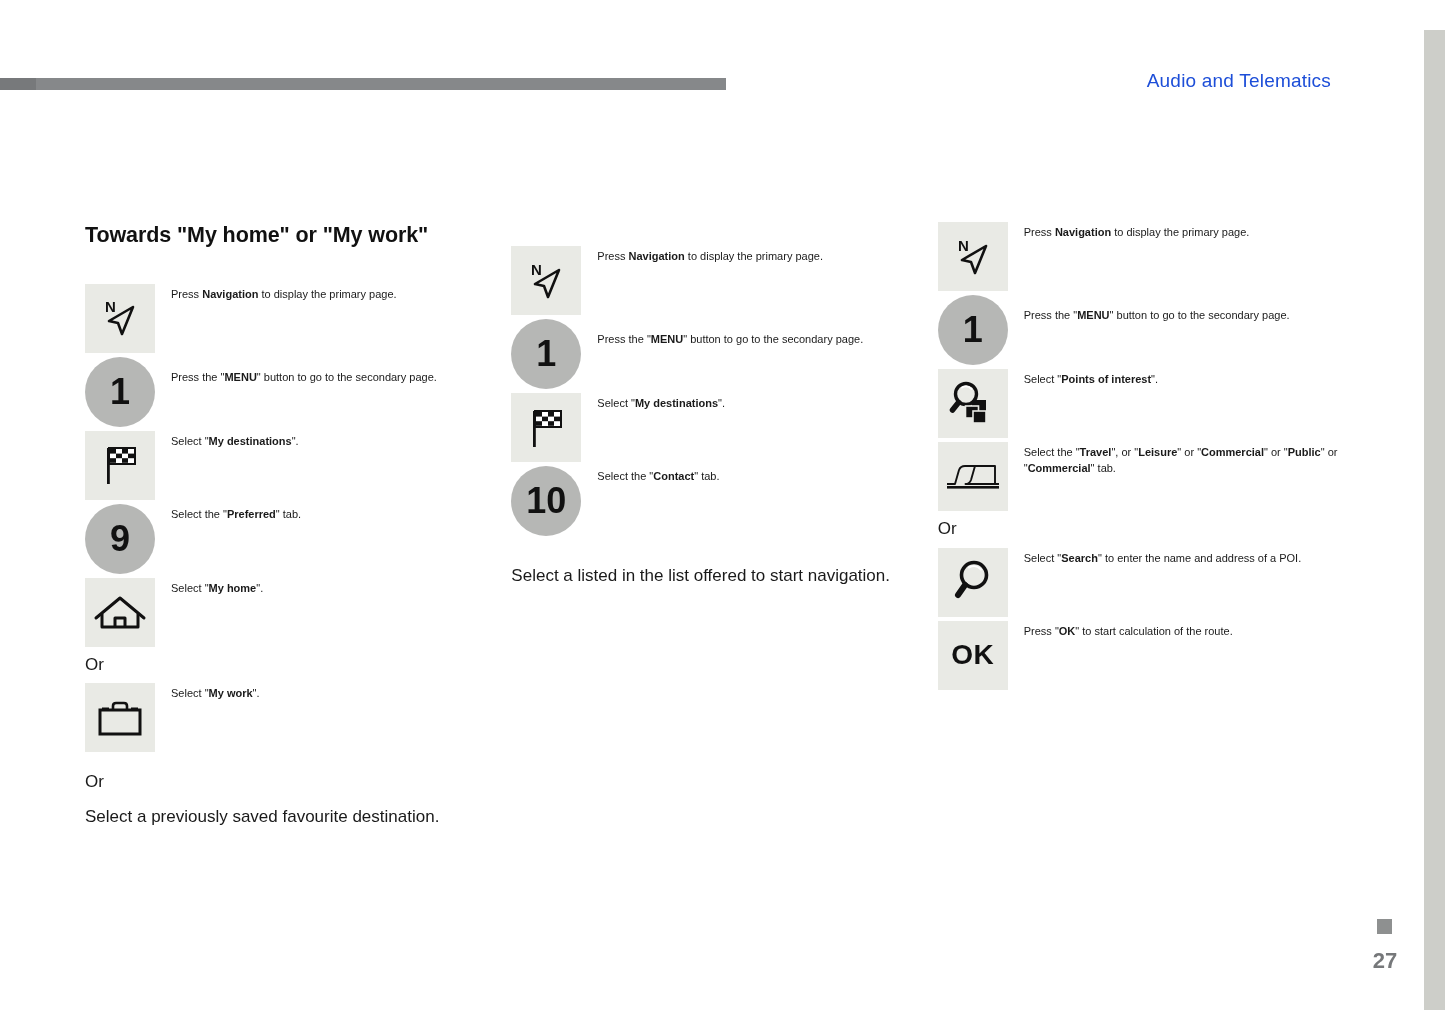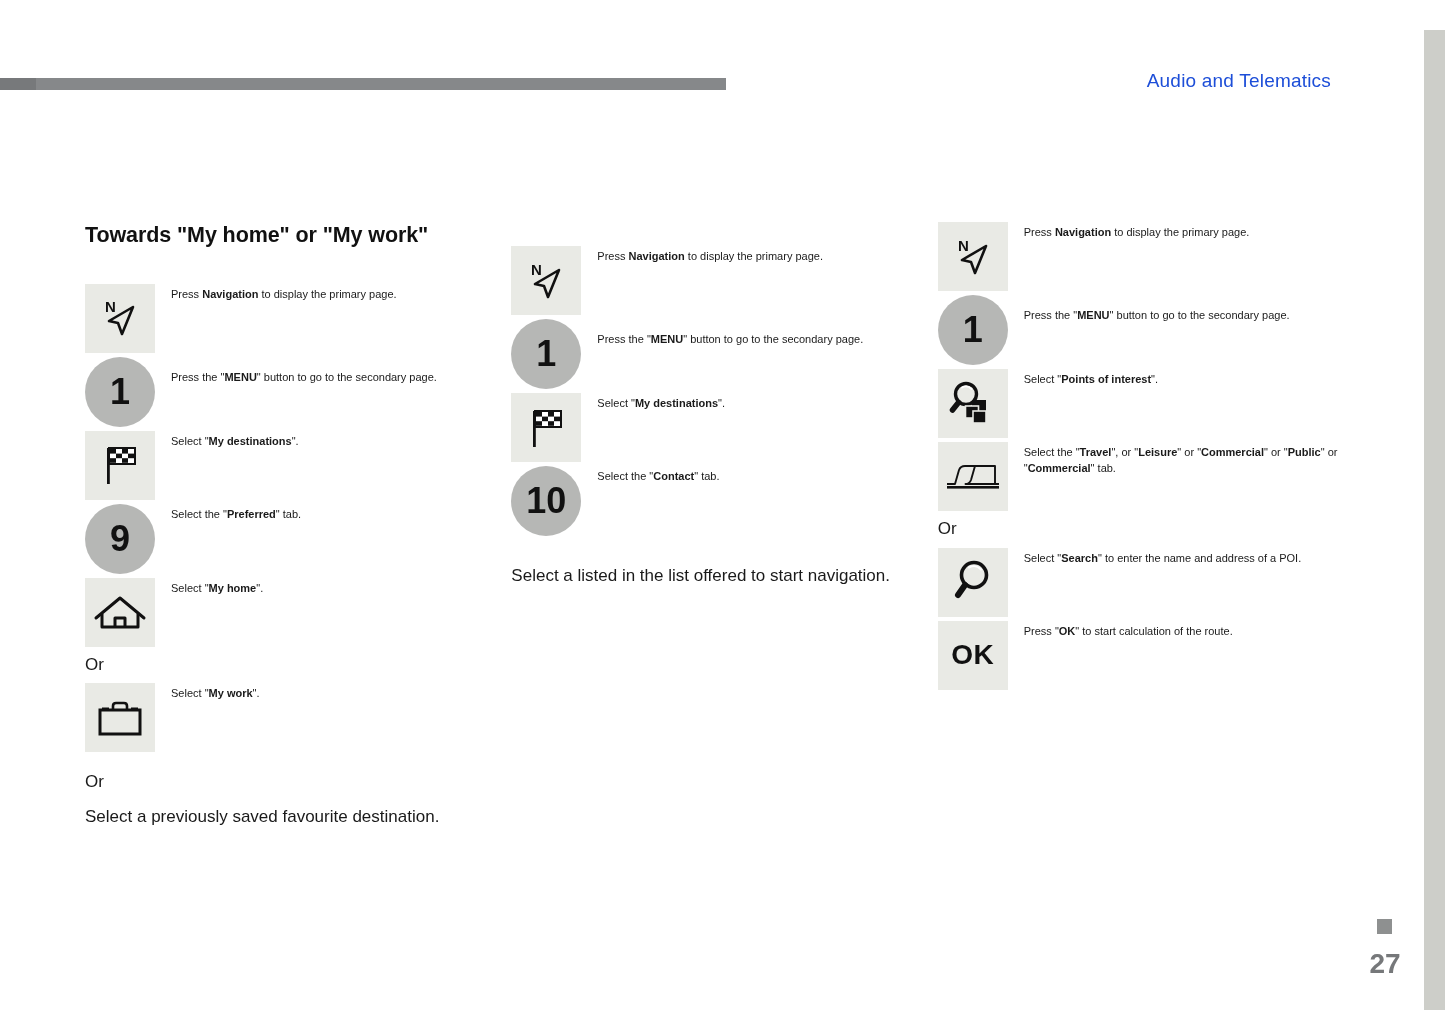--- a/index.html
+++ b/index.html
@@ -58,21 +58,21 @@
     width: 15px;
     height: 15px;
     background: #8e9090;
   }
   .page-number {
     position: absolute;
     left: 1362px;
     top: 948px;
     width: 46px;
     text-align: center;
-    font-size: 28px;
+    font-size: 22px;
     font-weight: bold;
     color: #76787a;
   }
 
   
   .columns {
     position: absolute;
     left: 85px;
     top: 222px;
     width: 1260px;

